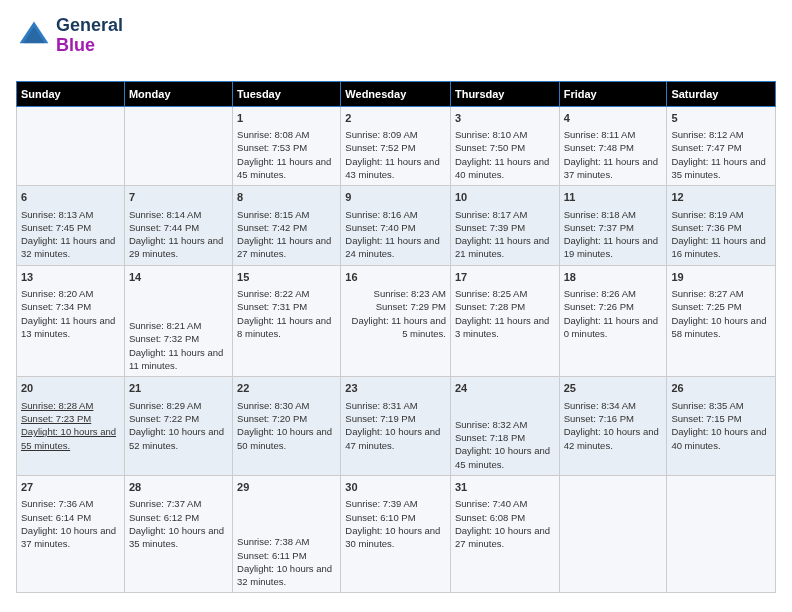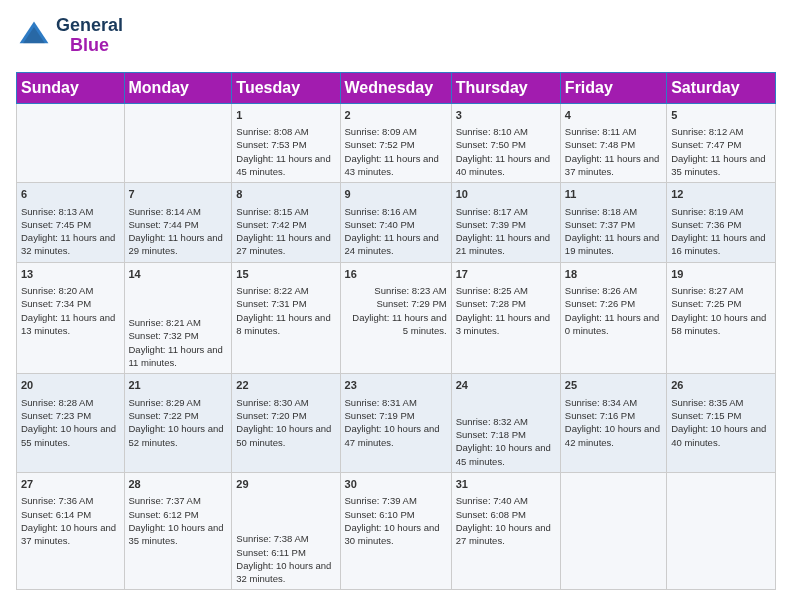--- a/index.html
+++ b/index.html
@@ -7,22 +7,21 @@
       font-family: Arial, sans-serif;
       background: #fff;
       width: 792px;
       min-height: 612px;
       padding: 16px;
     }
     .header {
       display: flex;
       justify-content: space-between;
       align-items: flex-start;
-      margin-bottom: 16px;
-      text-align: center;
+      margin-bottom: 25px;
     }
     .logo {
       display: flex;
       align-items: center;
       gap: 4px;
     }
     .logo-text {
       font-size: 18px;
       font-weight: bold;
       color: #1a3a5c;
@@ -44,25 +43,25 @@
     .location-title {
       font-size: 14px;
       color: #444;
     }
     table {
       width: 100%;
       border-collapse: collapse;
       font-size: 10px;
     }
     thead tr th {
-      background-color: #a21caf;
+      background-color: #000000;
       color: #fff;
       padding: 6px 4px;
       text-align: left;
-      font-size: 16px;
+      font-size: 11px;
       font-weight: bold;
       border: 1px solid #2e7bc4;
     }
     tbody tr td {
       border: 1px solid #ccc;
       vertical-align: top;
       padding: 4px;
       width: 113px;
       min-height: 80px;
       color: #333;
@@ -237,21 +236,21 @@
         <td>
           <span class="day-number">19</span>
           <div class="day-content" style="white-space: pre-line;">Sunrise: 8:27 AM
 Sunset: 7:25 PM
 Daylight: 10 hours and 58 minutes.</div>
         </td>
       </tr>
       <tr>
         <td>
           <span class="day-number">20</span>
-          <div class="day-content" style="white-space: pre-line;">Sunrise: 8:28 AM
+          <div class="day-content" style="white-space: pre-line; text-decoration: underline;">Sunrise: 8:28 AM
 Sunset: 7:23 PM
 Daylight: 10 hours and 55 minutes.</div>
         </td>
         <td>
           <span class="day-number">21</span>
           <div class="day-content" style="white-space: pre-line;">Sunrise: 8:29 AM
 Sunset: 7:22 PM
 Daylight: 10 hours and 52 minutes.</div>
         </td>
         <td>

